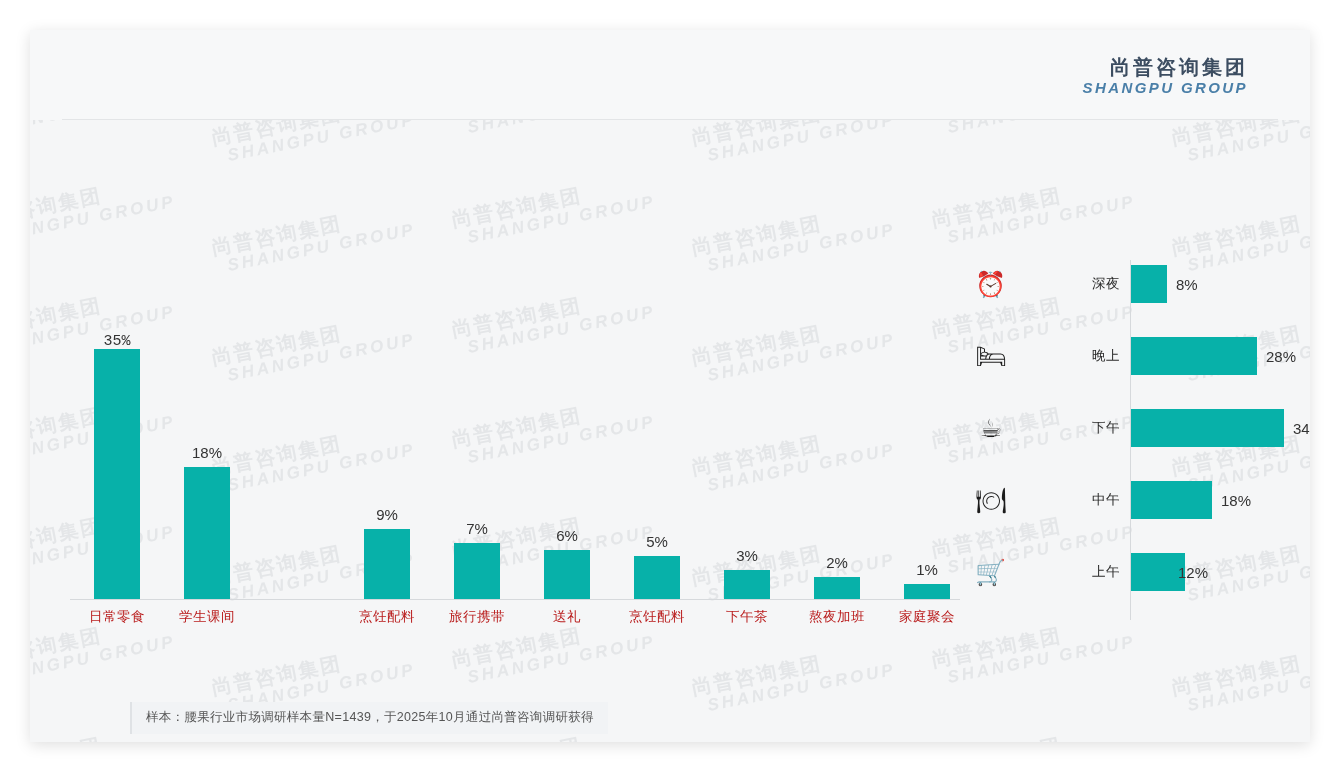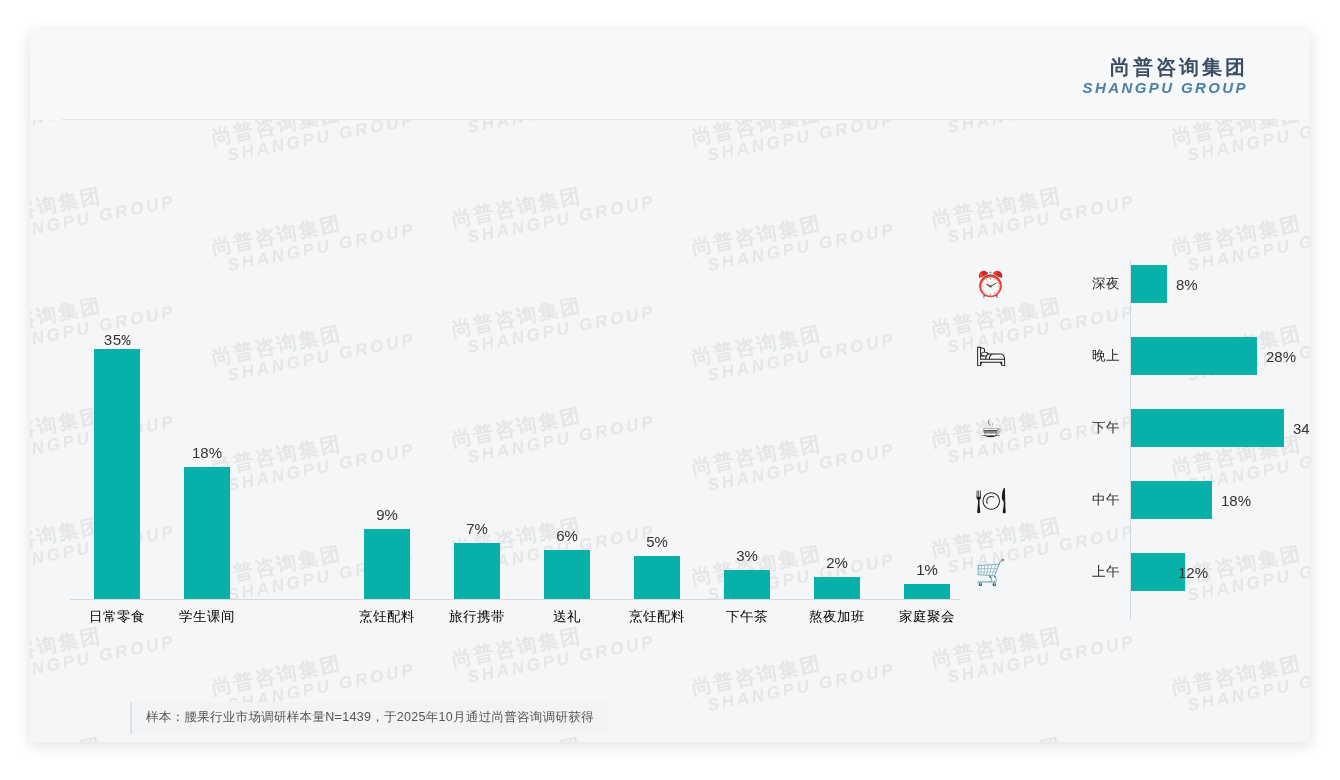--- a/index.html
+++ b/index.html
@@ -80,21 +80,21 @@
   .vbar{
     position:absolute;bottom:1px;left:22px;width:46px;
     background:#07b1a9;
   }
   .vval{
     position:absolute;left:0;width:90px;text-align:center;
     font-size:15px;color:#333;
   }
   .vcat{
     position:absolute;top:338px;left:0;width:90px;text-align:center;
-    font-size:13.5px;color:#000000;letter-spacing:0.5px;
+    font-size:13.5px;color:#b91c1c;letter-spacing:0.5px;
   }
 
   
   .hchart{
     position:absolute;left:930px;top:140px;width:330px;height:370px;
   }
   .haxis{
     position:absolute;left:170px;top:0;width:1px;height:360px;background:#d6d9dc;
   }
   .hrow{position:absolute;left:0;width:330px;height:40px;}

